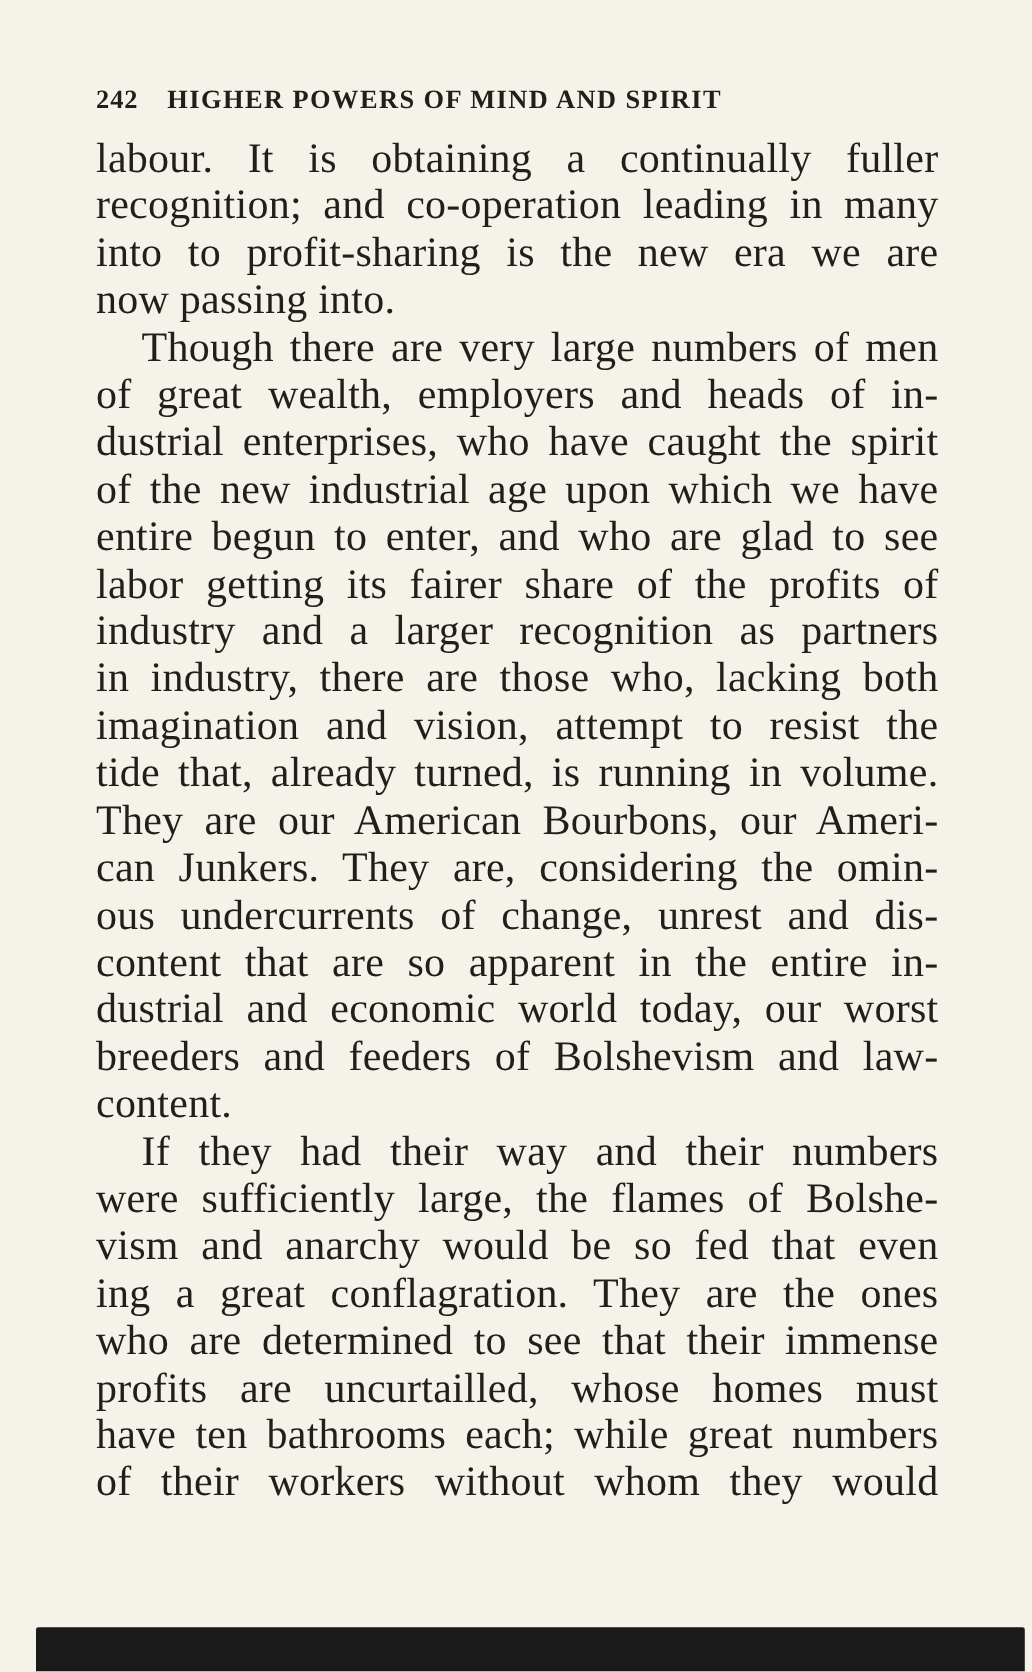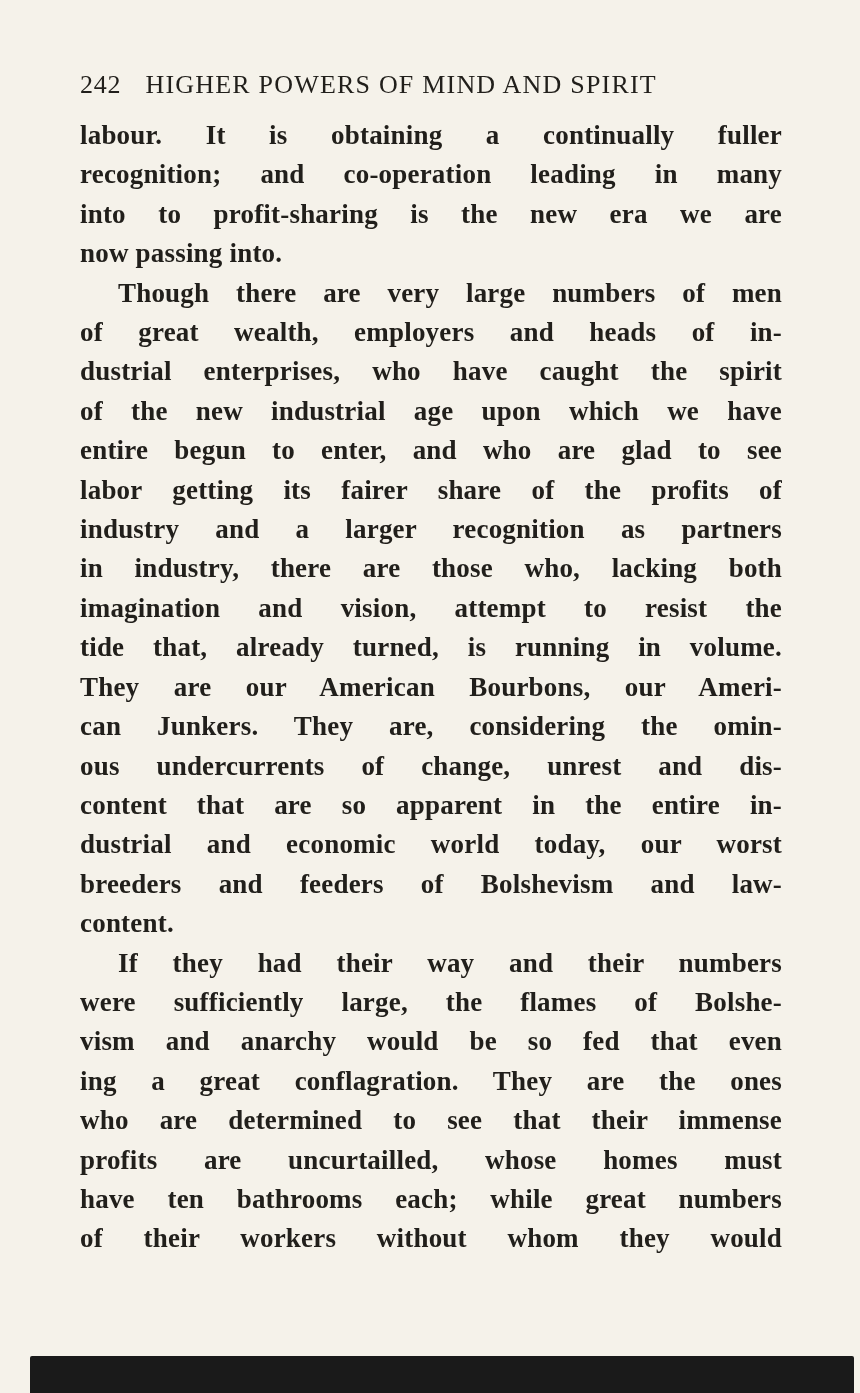--- a/index.html
+++ b/index.html
@@ -15,34 +15,34 @@
   }
   .page {
     position: absolute;
     inset: 0;
   }
   .header {
     margin: 70px 78px 0 80px;
     display: flex;
     align-items: baseline;
     gap: 24px;
-    font-size: 26px;
-    font-weight: 400;
+    font-size: 22px;
+    font-weight: 700;
     letter-spacing: 0.8px;
     white-space: nowrap;
   }
   .header .running-title {
     letter-spacing: 1.2px;
   }
   .body-text {
     margin: 16px 78px 0 80px;
-    font-size: 27px;
+    font-size: 35px;
     line-height: 39.4px;
     letter-spacing: 0.2px;
-    font-weight: 700;
+    font-weight: 400;
   }
   .line {
     text-align: justify;
     text-align-last: justify;
   }
   .line.flush {
     text-align-last: left;
   }
   .line.indent {
     text-indent: 38px;

